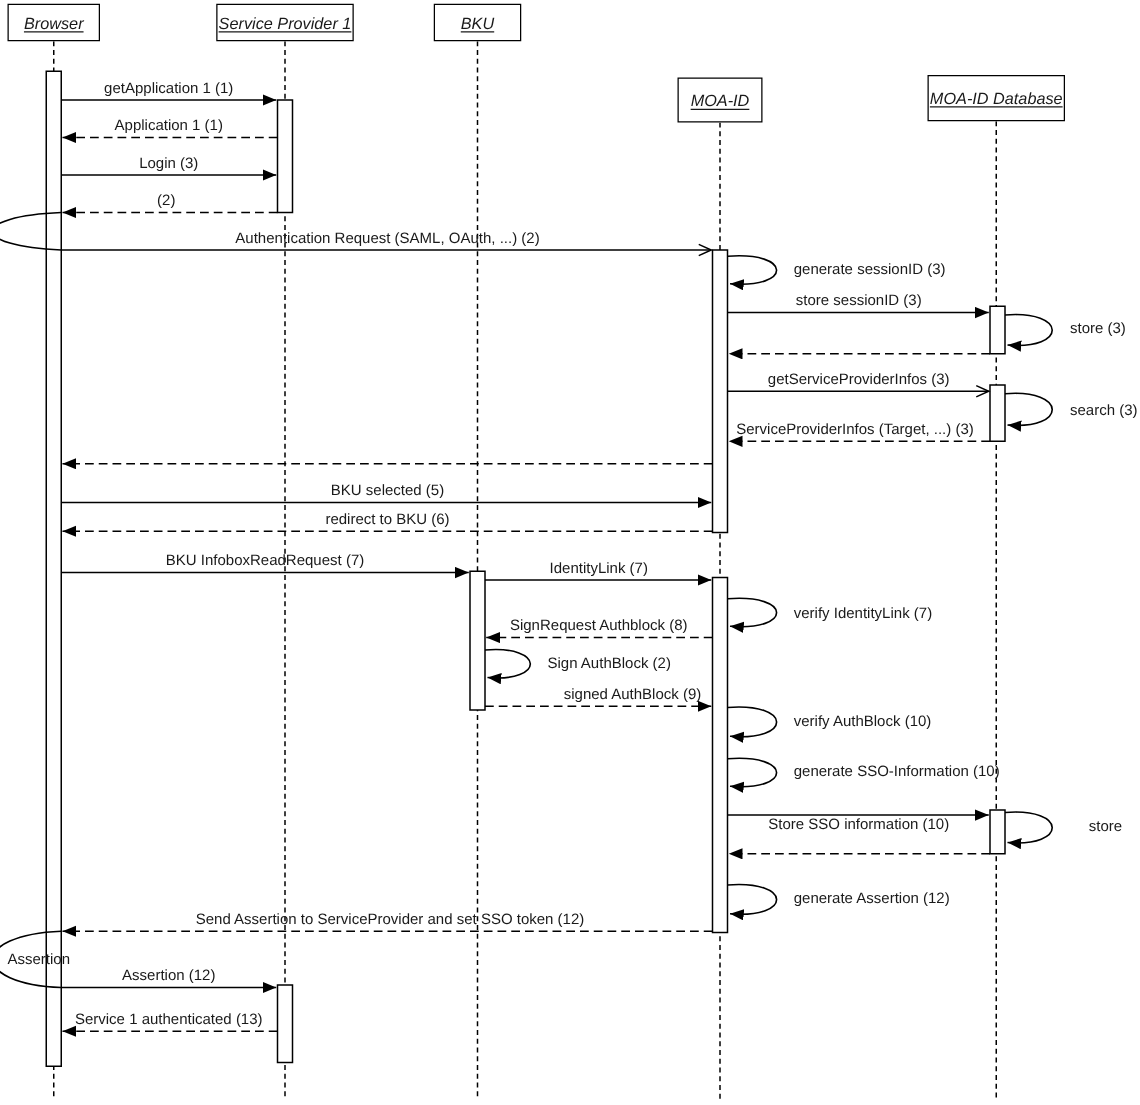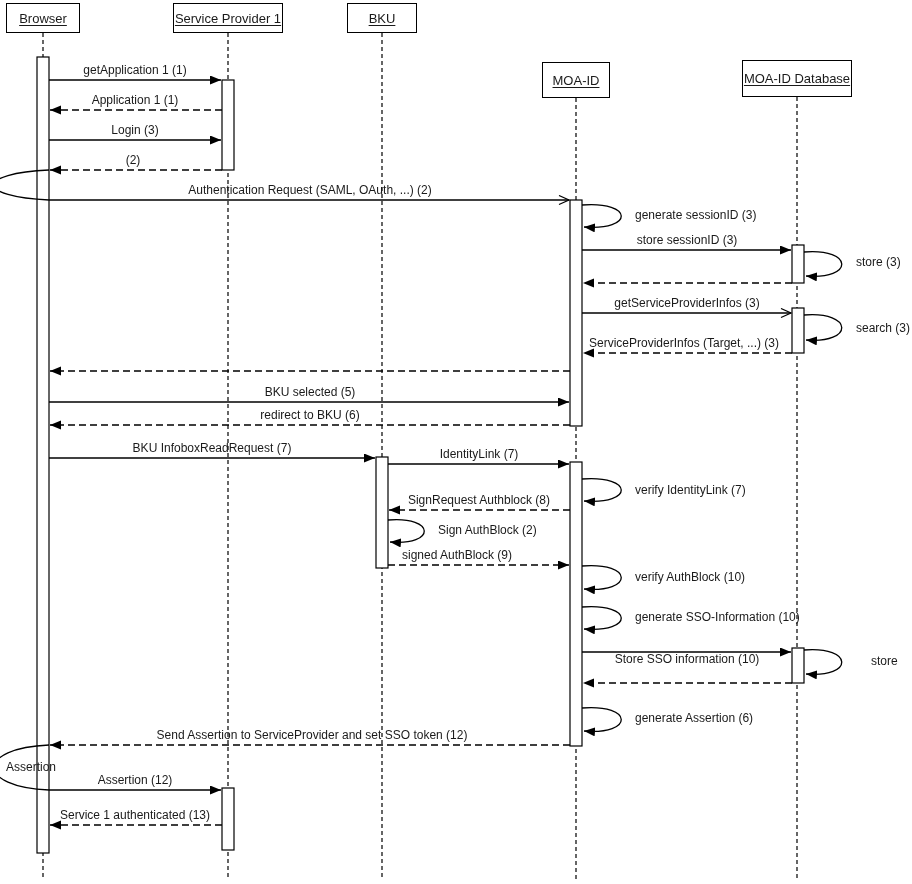--- a/index.html
+++ b/index.html
@@ -5,21 +5,21 @@
   html,body { margin:0; padding:0; background:#ffffff; }
   .stage {
     position:relative; width:912px; height:884px; background:#ffffff;
     font-family:"Liberation Sans", sans-serif; color:#1a1a1a; overflow:hidden;
   }
   .stage svg { position:absolute; left:0; top:0; }
   .actor {
     position:absolute; box-sizing:border-box; border:1.4px solid #000; background:#fff;
     display:flex; align-items:center; justify-content:center; font-size:13px;
   }
-  .actor span { text-decoration:underline; text-underline-offset:2px; white-space:nowrap; }
+  .actor span { text-decoration:underline; text-underline-offset:2px; white-space:nowrap;font-style:italic; }
   .msg {
     position:absolute; transform:translateX(-50%); font-size:12px; line-height:14px;
     white-space:nowrap; 
   }
   .call { position:absolute; font-size:12px; line-height:14px; white-space:nowrap; }
 </style>
 </head>
 <body>
 
 <div class="stage">
@@ -118,31 +118,31 @@
   <div class="msg" style="left:133px;top:153px">(2)</div>
   <div class="msg" style="left:310px;top:183px">Authentication Request (SAML, OAuth, ...) (2)</div>
   <div class="msg" style="left:687px;top:233px">store sessionID (3)</div>
   <div class="msg" style="left:687px;top:296px">getServiceProviderInfos (3)</div>
   <div class="msg" style="left:684px;top:336px">ServiceProviderInfos (Target, ...) (3)</div>
   <div class="msg" style="left:310px;top:385px">BKU selected (5)</div>
   <div class="msg" style="left:310px;top:408px">redirect to BKU (6)</div>
   <div class="msg" style="left:212px;top:441px">BKU InfoboxReadRequest (7)</div>
   <div class="msg" style="left:479px;top:447px">IdentityLink (7)</div>
   <div class="msg" style="left:479px;top:493px">SignRequest Authblock (8)</div>
-  <div class="msg" style="left:457px;top:548px">signed AuthBlock (9)</div>
+  <div class="msg" style="left:506px;top:548px">signed AuthBlock (9)</div>
   <div class="msg" style="left:687px;top:652px">Store SSO information (10)</div>
   <div class="msg" style="left:312px;top:728px">Send Assertion to ServiceProvider and set SSO token (12)</div>
   <div class="msg" style="left:135px;top:773px">Assertion (12)</div>
   <div class="msg" style="left:135px;top:808px">Service 1 authenticated (13)</div>
 
   <div class="call" style="left:635px;top:208px">generate sessionID (3)</div>
   <div class="call" style="left:856px;top:255px">store (3)</div>
   <div class="call" style="left:856px;top:321px">search (3)</div>
   <div class="call" style="left:635px;top:483px">verify IdentityLink (7)</div>
   <div class="call" style="left:438px;top:523px">Sign AuthBlock (2)</div>
   <div class="call" style="left:635px;top:570px">verify AuthBlock (10)</div>
   <div class="call" style="left:635px;top:610px">generate SSO-Information (10)</div>
   <div class="call" style="left:871px;top:654px">store</div>
-  <div class="call" style="left:635px;top:711px">generate Assertion (6)</div>
+  <div class="call" style="left:635px;top:711px">generate Assertion (12)</div>
 
   <div class="call" style="left:6px;top:760px">Assertion</div>
 
 </div>
 
 </body></html>

